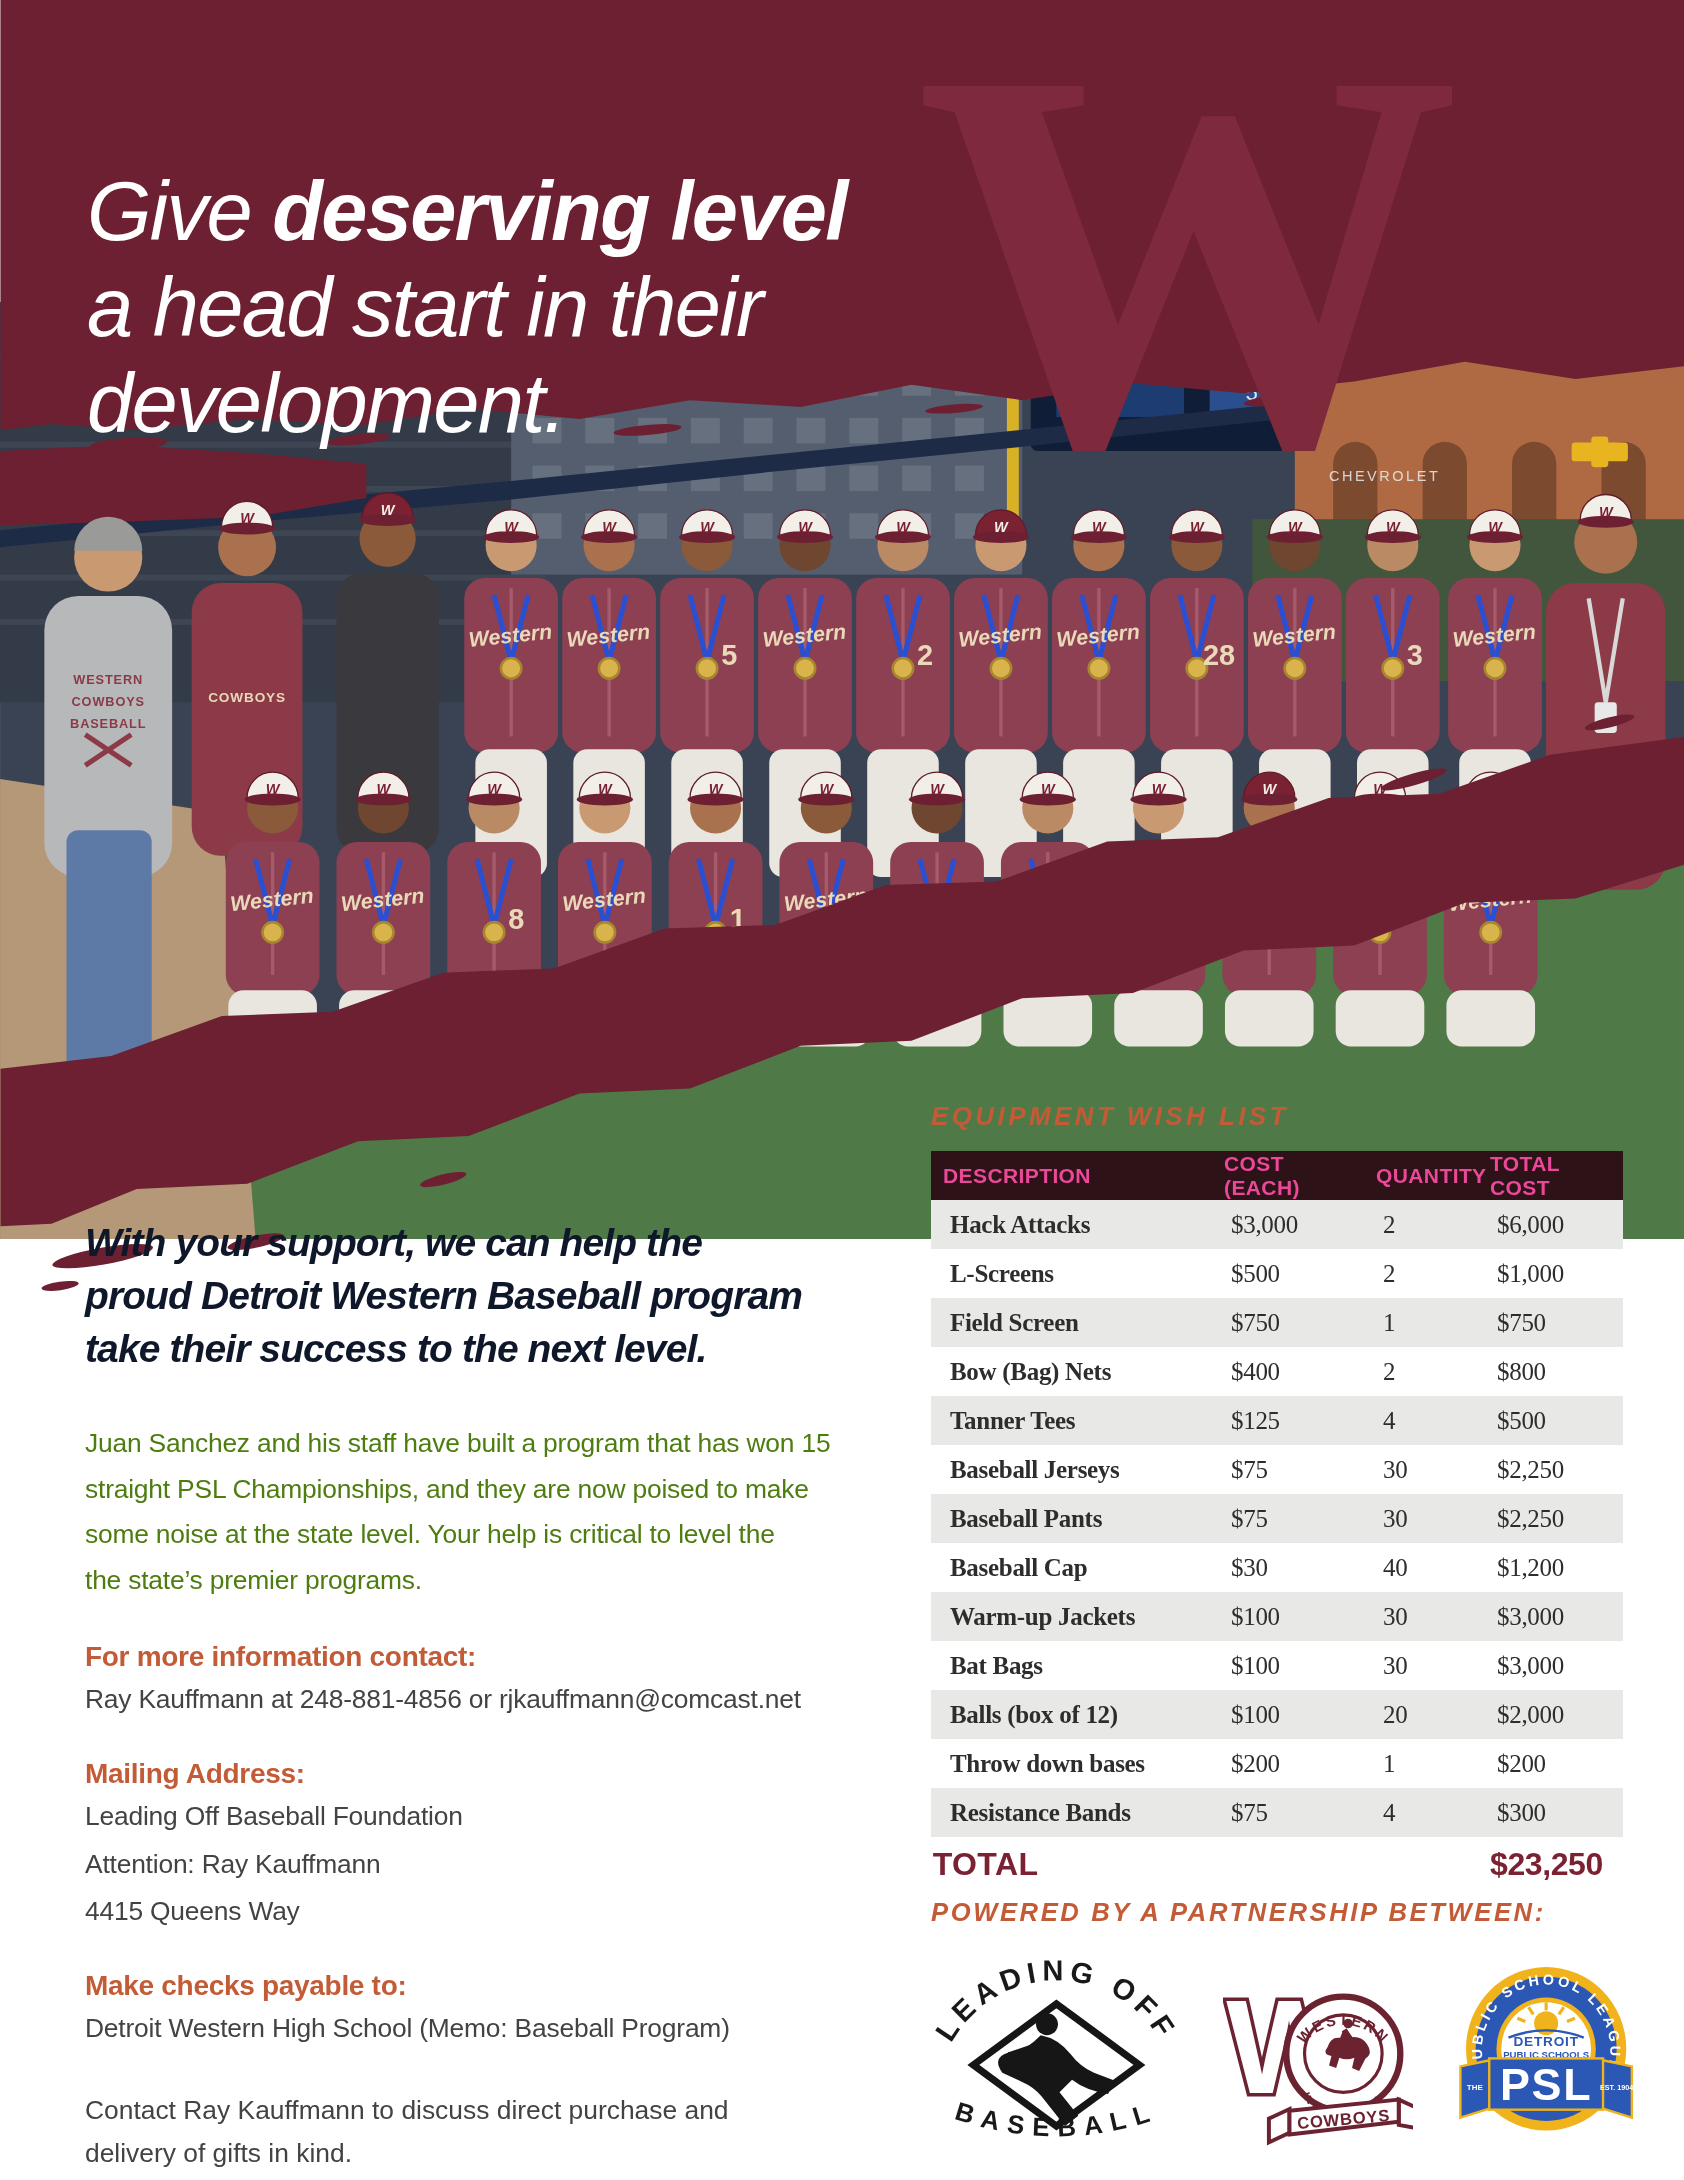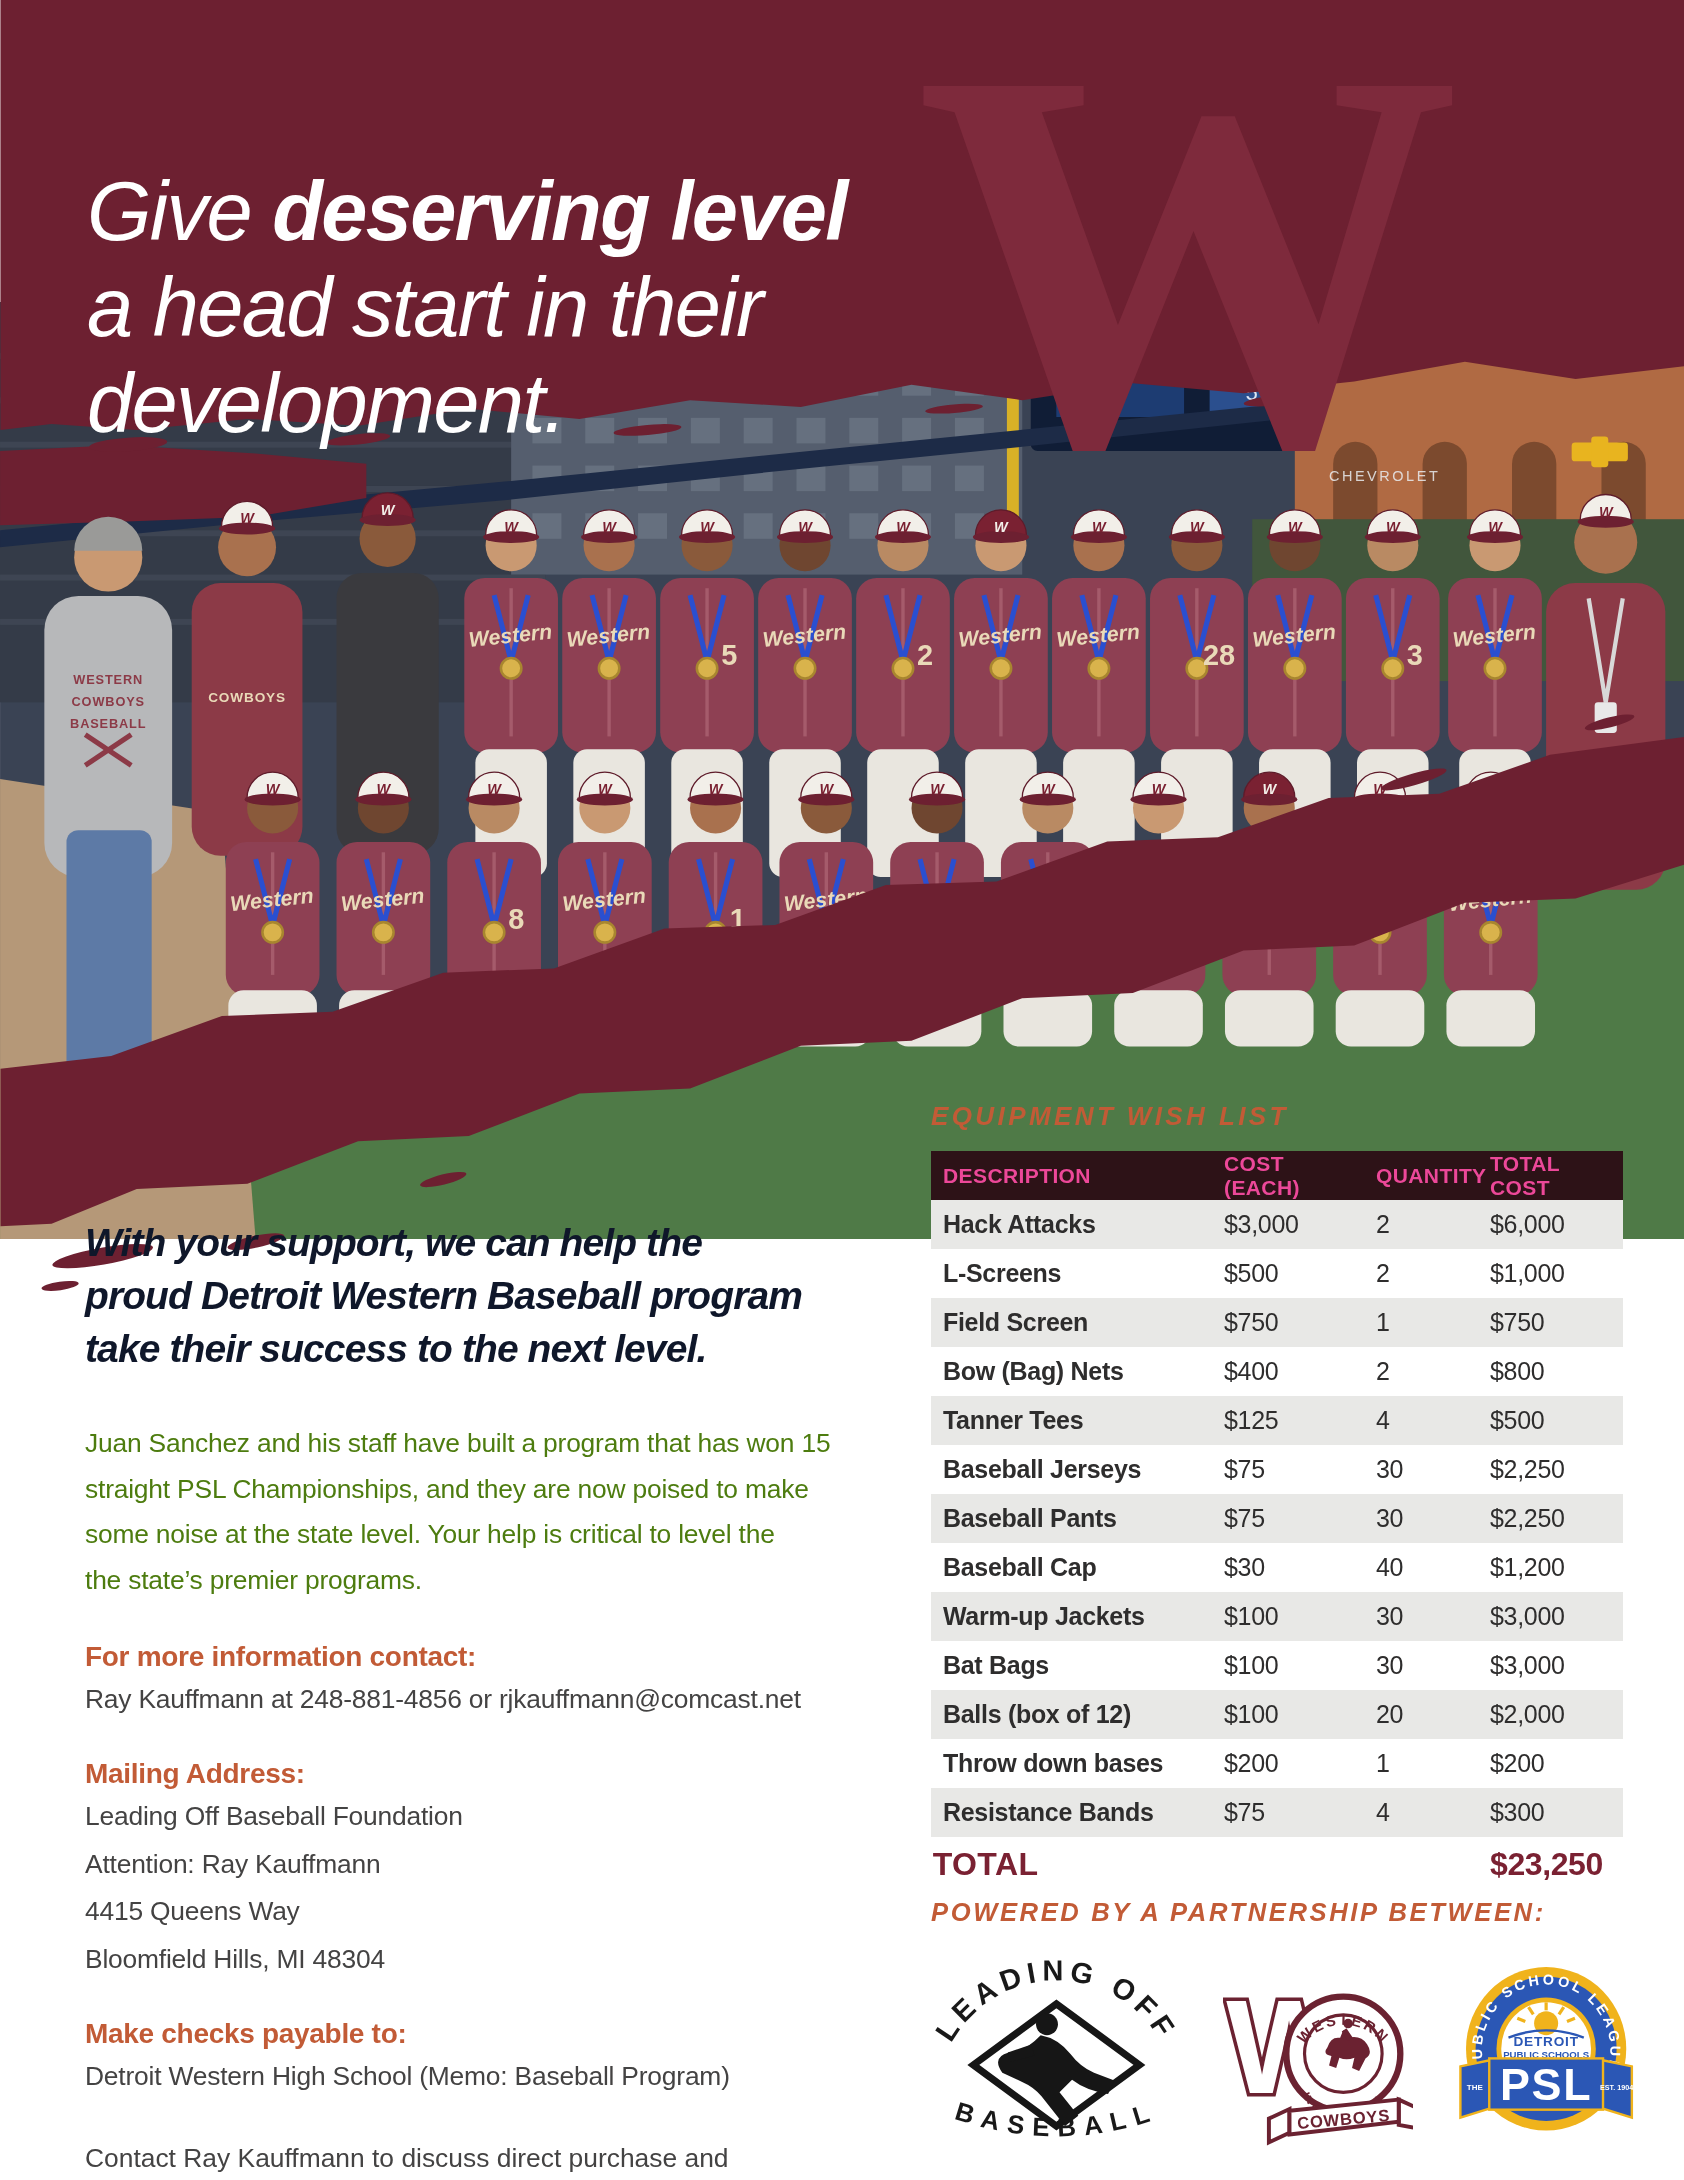--- a/index.html
+++ b/index.html
@@ -26,21 +26,21 @@
   .closing{margin-top:39px;font-size:26.4px;line-height:1.62;color:#444343;width:733px;}
   
   .wishlist{position:absolute;left:931px;top:1101px;width:692px;}
   .wish-title{color:#c25b36;font-style:italic;font-weight:800;font-size:26px;letter-spacing:3.4px;white-space:nowrap;}
   .wtable{margin-top:19px;width:692px;}
   .thead{display:grid;grid-template-columns:281px 152px 114px 145px;background:#2d1217;color:#ec4899;
          height:49px;align-items:center;font-weight:700;font-size:21px;letter-spacing:0.4px;}
   .thead span{padding-left:12px;}
   .trow{display:grid;grid-template-columns:281px 152px 114px 145px;height:49px;align-items:center;
         font-size:25px;color:#2e2d2d;}
-  .trow span{padding-left:12px;letter-spacing:-0.3px;}
+  .trow span{padding-left:19px;letter-spacing:-0.3px;font-family:Liberation Serif, serif;}
   .trow .desc{font-weight:800;}
   .trow:nth-of-type(odd){background:#e8e8e6;}
   .trow:nth-of-type(even){background:#ffffff;}
   .total-row{display:grid;grid-template-columns:547px 145px;height:55px;align-items:center;}
   .total-label{padding-left:1.7px;color:#7a2132;font-weight:900;font-size:32px;letter-spacing:0.4px;}
   .total-value{padding-left:12px;color:#7a2132;font-weight:900;font-size:32px;letter-spacing:-0.4px;}
   
   .partnership{position:absolute;left:931px;top:1898px;width:707px;}
   .partner-heading{color:#c25b36;font-style:italic;font-weight:800;font-size:25.6px;letter-spacing:2.6px;white-space:nowrap;}
   .logo-row{margin-top:31px;display:flex;align-items:flex-start;gap:41px;}
@@ -441,21 +441,20 @@
             <div class="info-line">Ray Kauffmann at 248-881-4856 or rjkauffmann@comcast.net</div>
           </div>
         </div>
 
         <div class="info-section">
           <div class="info-label">Mailing Address:</div>
           <div>
             <div class="info-line">Leading Off Baseball Foundation</div>
             <div class="info-line">Attention: Ray Kauffmann</div>
             <div class="info-line">4415 Queens Way</div>
-            <div class="info-line">Bloomfield Hills, MI 48304</div>
           </div>
         </div>
 
         <div class="info-section">
           <div class="info-label">Make checks payable to:</div>
           <div>
             <div class="info-line">Detroit Western High School (Memo: Baseball Program)</div>
           </div>
         </div>
       </div>

